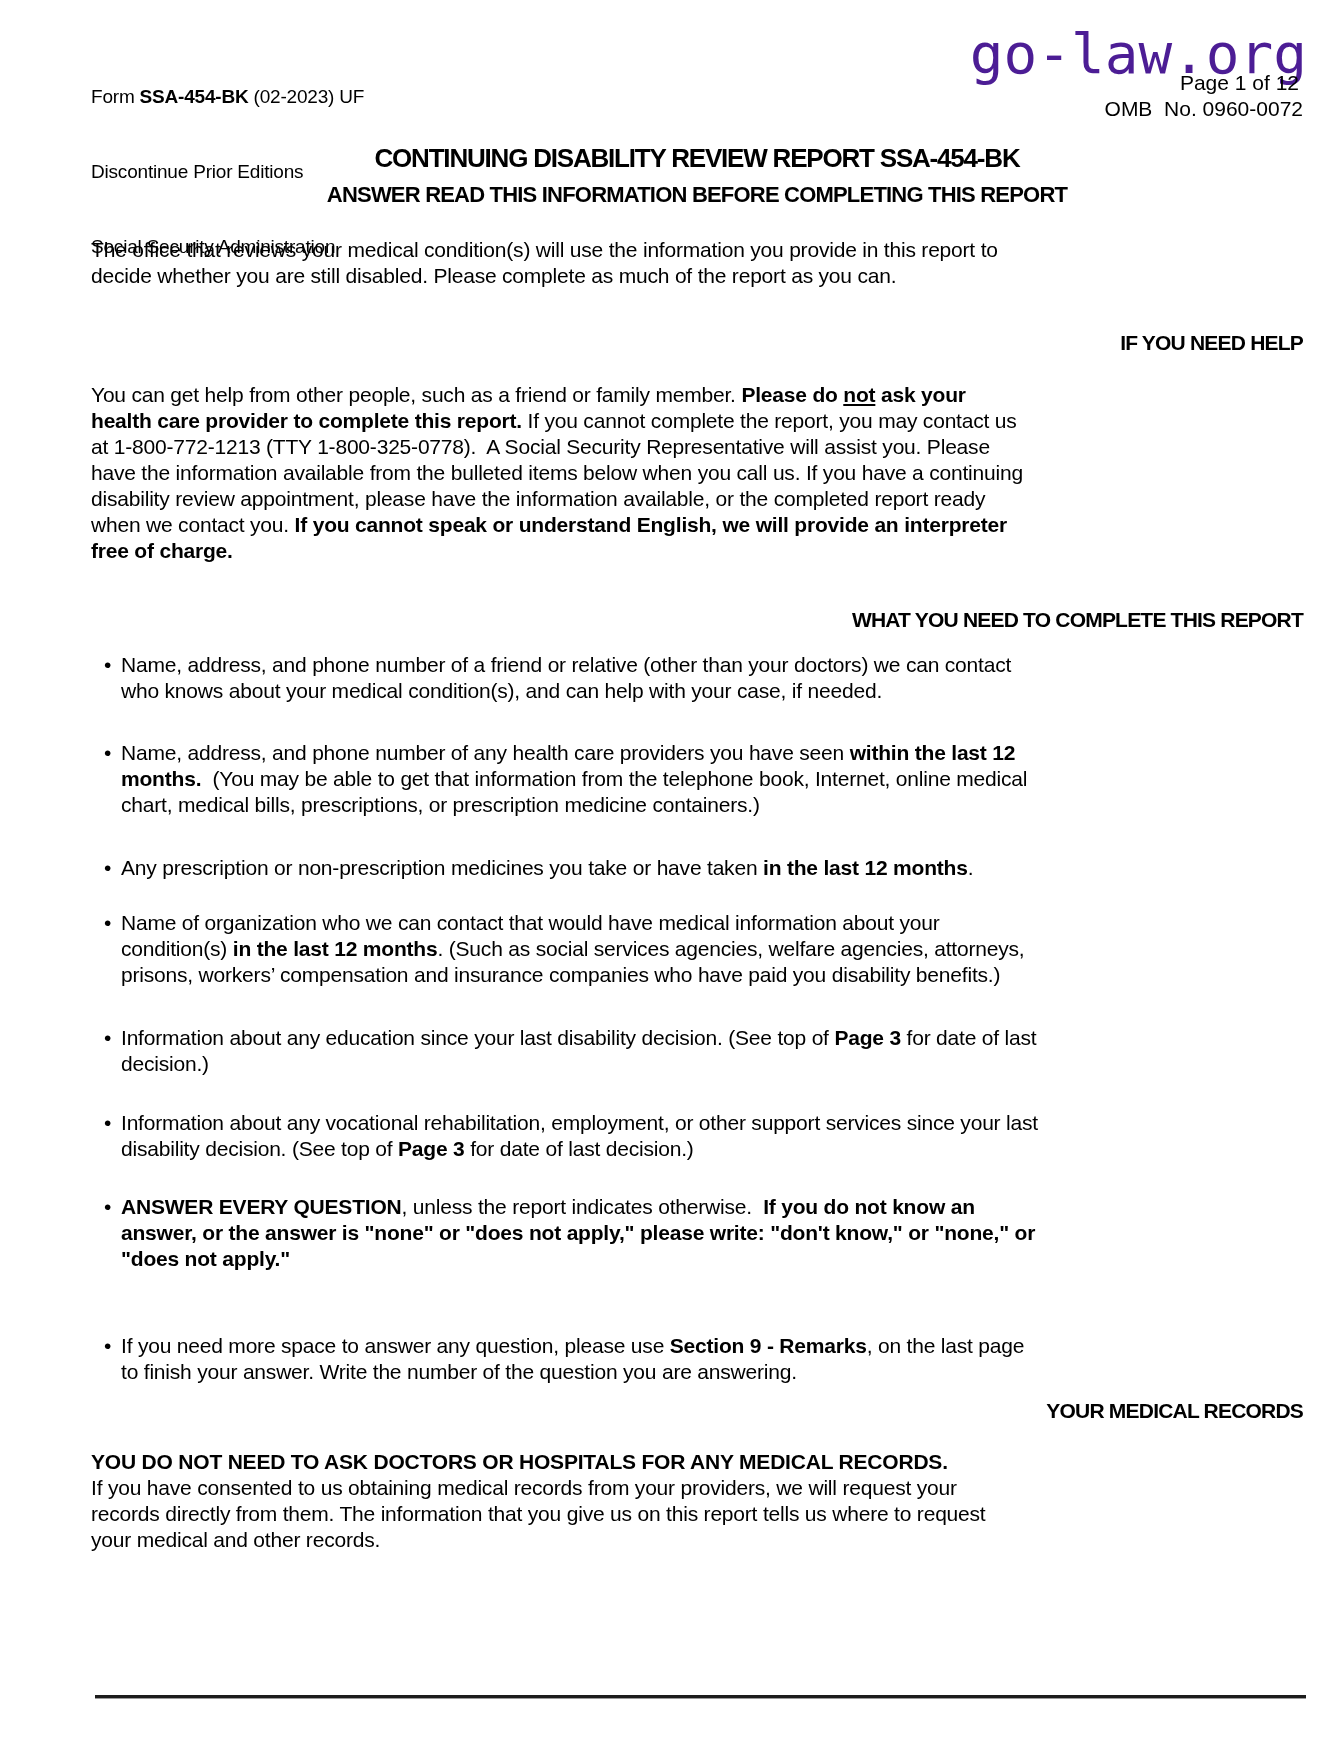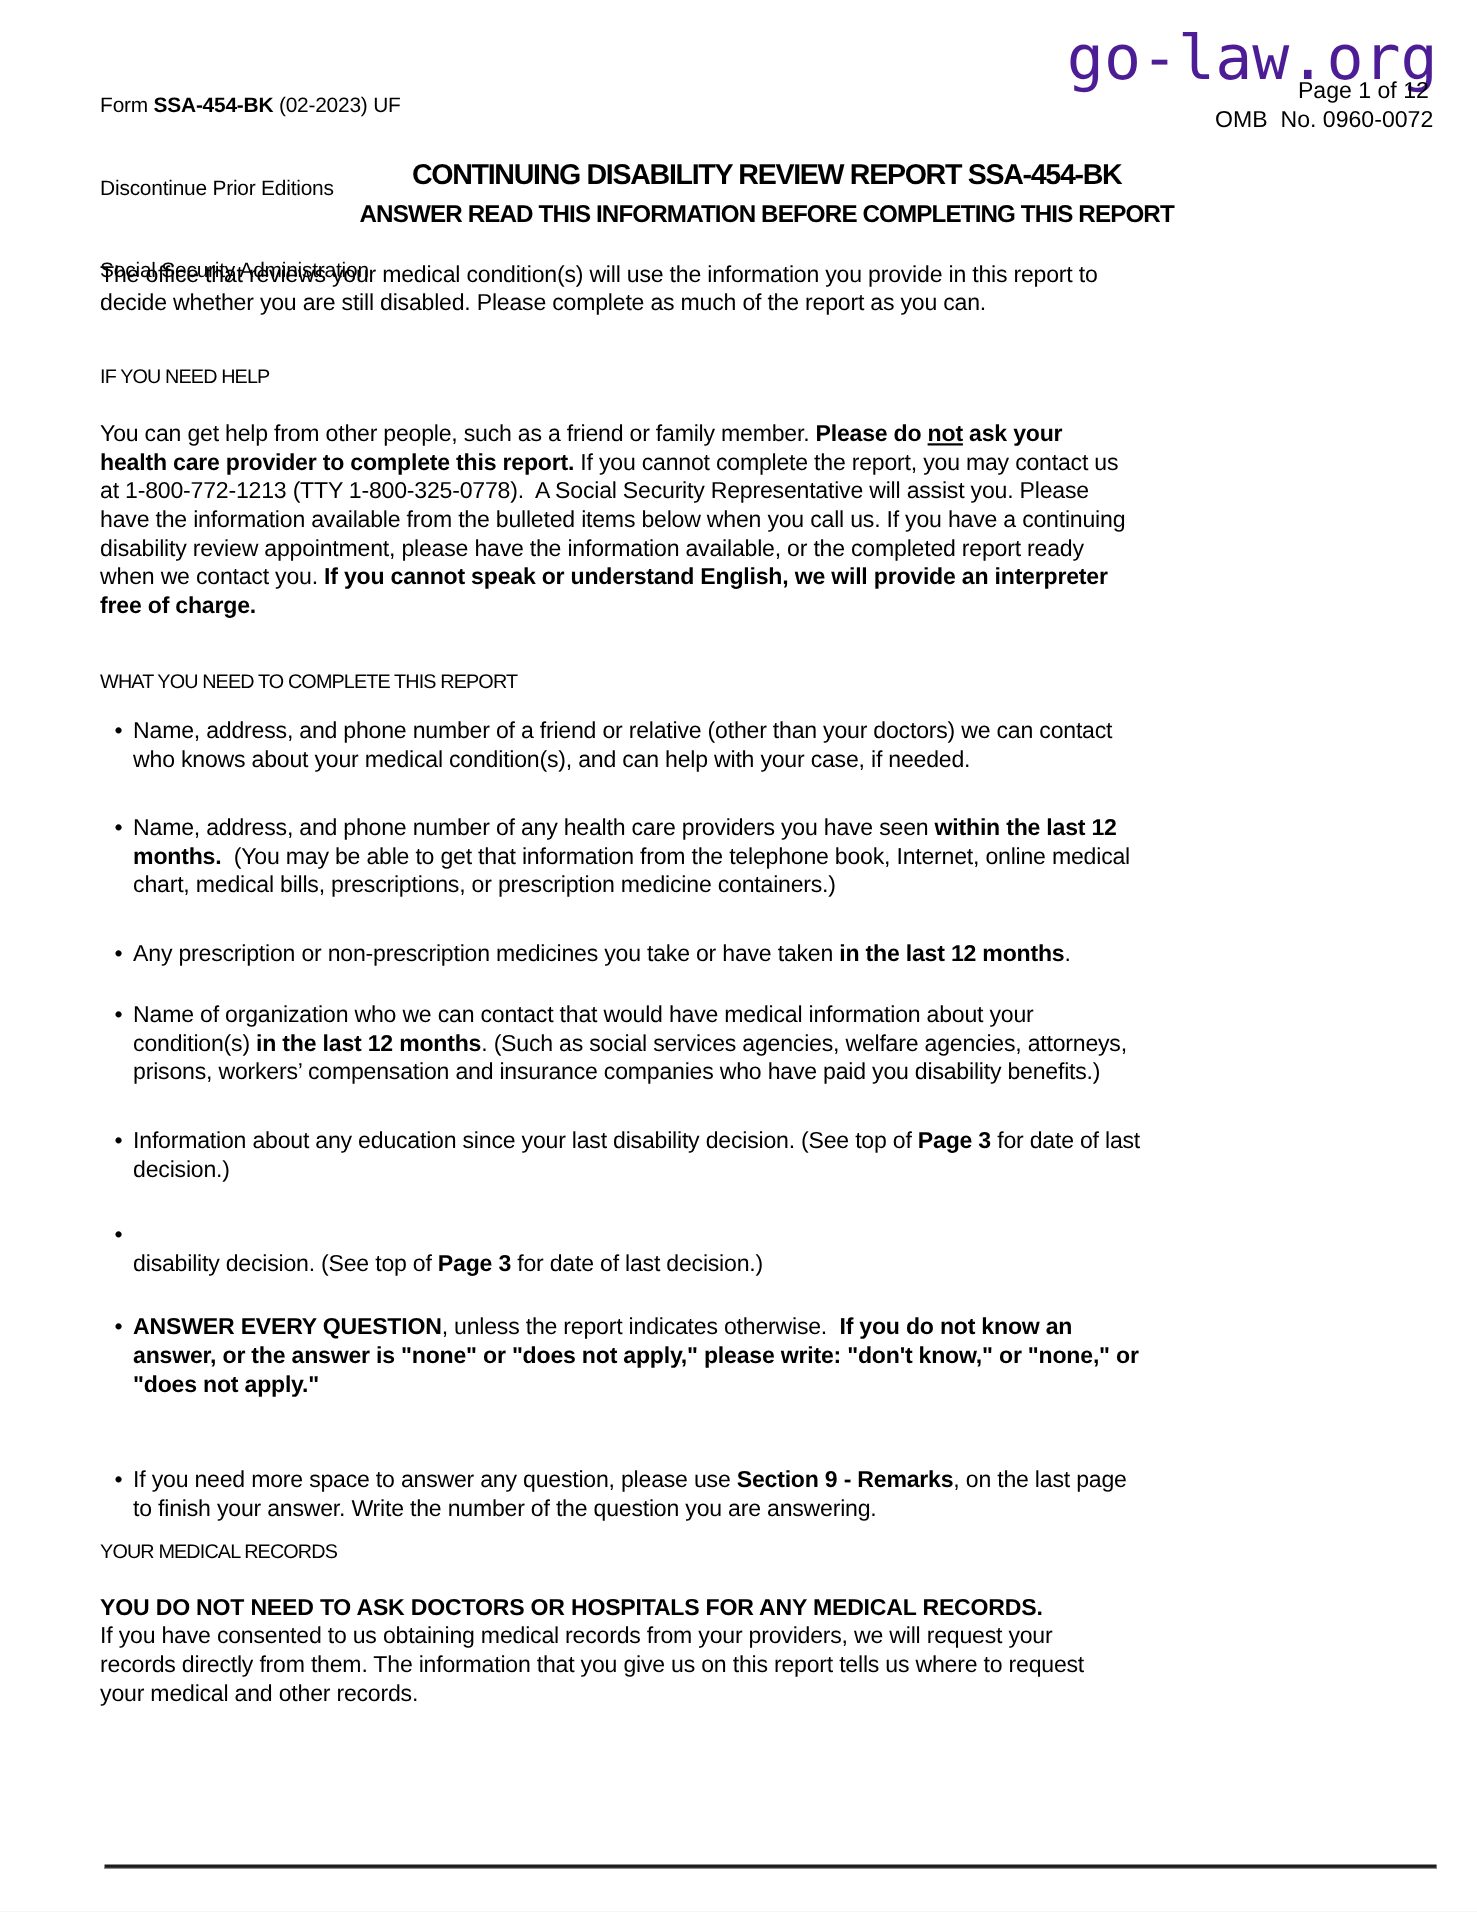--- a/index.html
+++ b/index.html
@@ -13,24 +13,24 @@
     overflow:hidden;
   }
   .abs { position:absolute; left:91px; right:40px; }
   .body-text {
     font-size:21px;
     line-height:26px;
     letter-spacing:-0.2px;
     white-space:pre-wrap;
   }
   .center-heading {
-    font-weight:normal;
-    text-align:left;
+    font-weight:bold;
+    text-align:right;
     letter-spacing:-0.8px;
-    font-size:18px;
+    font-size:21px;
     line-height:27px;
   }
   .doc-title {
     font-weight:bold;
     text-align:center;
     font-size:26px;
     line-height:32px;
     letter-spacing:-1.2px;
   }
   .doc-subtitle {
@@ -112,21 +112,21 @@
   <div class="abs center-heading" style="top:329px;">IF YOU NEED HELP</div>
   <div class="abs body-text" style="top:382px;"><span>You can get help from other people, such as a friend or family member. </span><span style="font-weight: bold;">Please do </span><span style="font-weight: bold; text-decoration: underline;">not</span><span style="font-weight: bold;"> ask your</span><br><span style="font-weight: bold;">health care provider to complete this report.</span><span> If you cannot complete the report, you may contact us</span><br><span>at 1-800-772-1213 (TTY 1-800-325-0778).  A Social Security Representative will assist you. Please</span><br><span>have the information available from the bulleted items below when you call us. If you have a continuing</span><br><span>disability review appointment, please have the information available, or the completed report ready</span><br><span>when we contact you. </span><span style="font-weight: bold;">If you cannot speak or understand English, we will provide an interpreter</span><br><span style="font-weight: bold;">free of charge.</span></div>
 
   <div class="abs body-text bullet" style="top:652px;"><span>Name, address, and phone number of a friend or relative (other than your doctors) we can contact</span><br><span>who knows about your medical condition(s), and can help with your case, if needed.</span></div>
 
   <div class="abs center-heading" style="top:606px;">WHAT YOU NEED TO COMPLETE THIS REPORT</div>
   <div class="abs body-text bullet" style="top:740px;"><span>Name, address, and phone number of any health care providers you have seen </span><span style="font-weight: bold;">within the last 12</span><br><span style="font-weight: bold;">months.</span><span>  (You may be able to get that information from the telephone book, Internet, online medical</span><br><span>chart, medical bills, prescriptions, or prescription medicine containers.)</span></div>
   <div class="abs body-text bullet" style="top:855px;"><span>Any prescription or non-prescription medicines you take or have taken </span><span style="font-weight: bold;">in the last 12 months</span><span>.</span></div>
   <div class="abs body-text bullet" style="top:910px;"><span>Name of organization who we can contact that would have medical information about your</span><br><span>condition(s) </span><span style="font-weight: bold;">in the last 12 months</span><span>. (Such as social services agencies, welfare agencies, attorneys,</span><br><span>prisons, workers’ compensation and insurance companies who have paid you disability benefits.)</span></div>
   <div class="abs body-text bullet" style="top:1025px;"><span>Information about any education since your last disability decision. (See top of </span><span style="font-weight: bold;">Page 3</span><span> for date of last</span><br><span>decision.)</span></div>
-  <div class="abs body-text bullet" style="top:1110px;"><br><span>disability decision. (See top of </span><span style="font-weight: bold;">Page 3</span><span> for date of last decision.)</span></div>
+  <div class="abs body-text bullet" style="top:1110px;"><span>Information about any vocational rehabilitation, employment, or other support services since your last</span><br><span>disability decision. (See top of </span><span style="font-weight: bold;">Page 3</span><span> for date of last decision.)</span></div>
   <div class="abs body-text bullet" style="top:1194px;"><span style="font-weight: bold;">ANSWER EVERY QUESTION</span><span>, unless the report indicates otherwise.  </span><span style="font-weight: bold;">If you do not know an</span><br><span style="font-weight: bold;">answer, or the answer is "none" or "does not apply," please write: "don't know," or "none," or</span><br><span style="font-weight: bold;">"does not apply."</span></div>
   <div class="abs body-text bullet" style="top:1309px;margin-top:24px;"><span>If you need more space to answer any question, please use </span><span style="font-weight: bold;">Section 9 - Remarks</span><span>, on the last page</span><br><span>to finish your answer. Write the number of the question you are answering.</span></div>
 
   <div class="abs center-heading" style="top:1397px;">YOUR MEDICAL RECORDS</div>
   <div class="abs body-text" style="top:1449px;"><span style="font-weight: bold;">YOU DO NOT NEED TO ASK DOCTORS OR HOSPITALS FOR ANY MEDICAL RECORDS.</span><br><span>If you have consented to us obtaining medical records from your providers, we will request your</span><br><span>records directly from them. The information that you give us on this report tells us where to request</span><br><span>your medical and other records.</span></div>
 
   <div class="bottom-rule"></div>
 
 </div>
 

